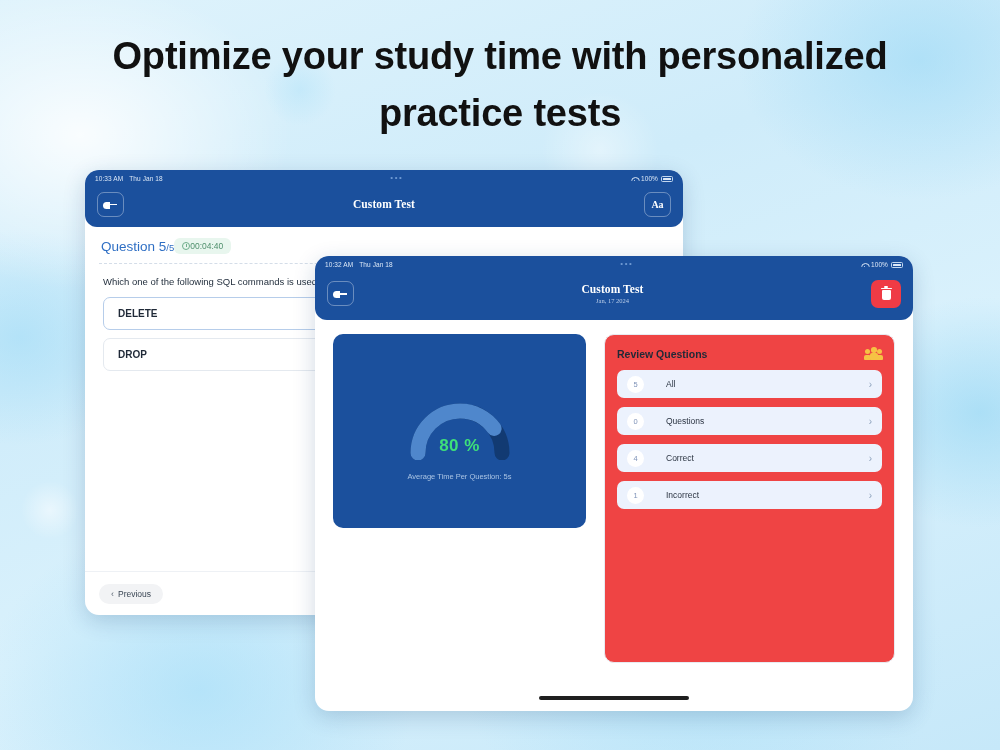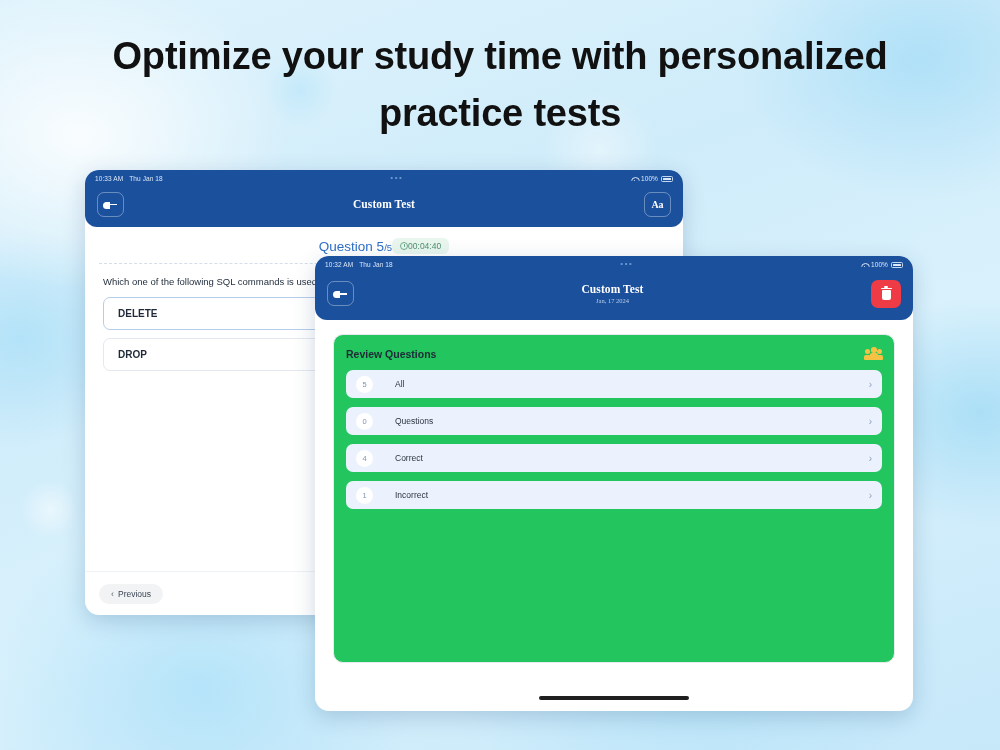--- a/index.html
+++ b/index.html
@@ -95,21 +95,21 @@
     display:flex; align-items:center; justify-content:center;
   }
   .trash-ico { position: relative; width: 11px; height: 13px; }
   .trash-ico::before{ content:""; position:absolute; left:1px; top:2.5px; width:9px; height:10px; background:#fff; border-radius:1px 1px 2px 2px;}
   .trash-ico::after { content:""; position:absolute; left:0; top:.6px; width:11px; height:1.6px; background:#fff; border-radius:1px;}
   .trash-lid { position:absolute; left:3.6px; top:-1px; width:4px; height:2px; background:#fff; border-radius:1px; }
 
   
   .quiz-body { padding: 0; height: calc(100% - 57px); position: relative; }
   .quiz-qrow {
-    display:flex; align-items:center; justify-content:center;
+    display:flex; align-items:center; justify-content:flex-start;
     padding: 11px 16px 9px 16px;
   }
   .q-label { font-size: 13.5px; color: #2f6fc4; font-weight: 500; }
   .q-label .q-total { font-size: 9.5px; color:#2f6fc4; }
   .timer-pill {
     display:flex; align-items:center; 
     background:#e8f6ee; color:#4e8f6c; border-radius: 6px;
     padding: 3px 8px; font-size: 8.5px; font-weight:500;
   }
   .clock-ico { width:8px; height:8px; border:1.1px solid #6fae8b; border-radius:50%; position:relative;}
@@ -144,21 +144,21 @@
     display:flex; flex-direction:column; align-items:center; justify-content:center;
   }
   .gauge-wrap { position: relative; width: 110px; height: 64px; margin-top: 14px; }
   .gauge-label {
     position:absolute; left:0; right:0; top: 40px; text-align:center;
     color:#3ee07a; font-size: 17px; font-weight: 600; letter-spacing: .5px;
   }
   .gauge-sub { margin-top: 12px; font-size: 7.5px; color:#aac4e4; }
 
   .review-card {
-    flex: 1; border:1px solid #e7ebf1; border-radius: 10px; background:#22c55e;
+    flex: 1; border:1px solid #e7ebf1; border-radius: 10px; background:#ef4444;
     padding: 12px 12px 0 12px; height: 329px;
   }
   .review-head { display:flex; align-items:center; justify-content:space-between; margin-bottom: 10px; }
   .review-title { font-size: 10.5px; font-weight: 600; color:#1f2937; }
   .people-ico { position:relative; width:17px; height:13px; }
   .people-ico i { position:absolute; display:block; background:#f6c244; }
   .p-h { border-radius:50%; }
   .p-b { border-radius: 2px 2px 1px 1px; }
 
   .rev-row {
@@ -272,20 +272,30 @@
         <div class="trash-btn">
           <span class="trash-ico">
               <span class="trash-lid"></span>
             </span>
         </div>
       </div>
     </div>
 
     <div class="res-body">
 
+      <div class="gauge-card">
+        <div class="gauge-wrap">
+          <svg width="110" height="64" viewBox="0 0 110 64">
+            <path d="M 13 57 A 42 42 0 0 1 97 57" fill="none" stroke="#123a72" stroke-width="15" stroke-linecap="round"></path>
+            <path id="gauge-arc" d="M 13 57 A 42 42 0 0 1 97 57" fill="none" stroke="#4f87cc" stroke-width="15" stroke-linecap="round" stroke-dasharray="131.96546936035156" stroke-dashoffset="26.393093872070306"></path>
+          </svg>
+          <div class="gauge-label">80 %</div>
+        </div>
+        <div class="gauge-sub">Average Time Per Question: 5s</div>
+      </div>
 
       <div class="review-card">
         <div class="review-head">
           <div class="review-title">Review Questions</div>
           <div class="people-ico">
             <i class="p-h" style="left:0;top:2px;width:5px;height:5px;"></i>
             <i class="p-h" style="left:6px;top:0;width:5.5px;height:5.5px;"></i>
             <i class="p-h" style="left:12px;top:2px;width:5px;height:5px;"></i>
             <i class="p-b" style="left:-1px;top:7.5px;width:7px;height:5px;"></i>
             <i class="p-b" style="left:11px;top:7.5px;width:7px;height:5px;"></i>

